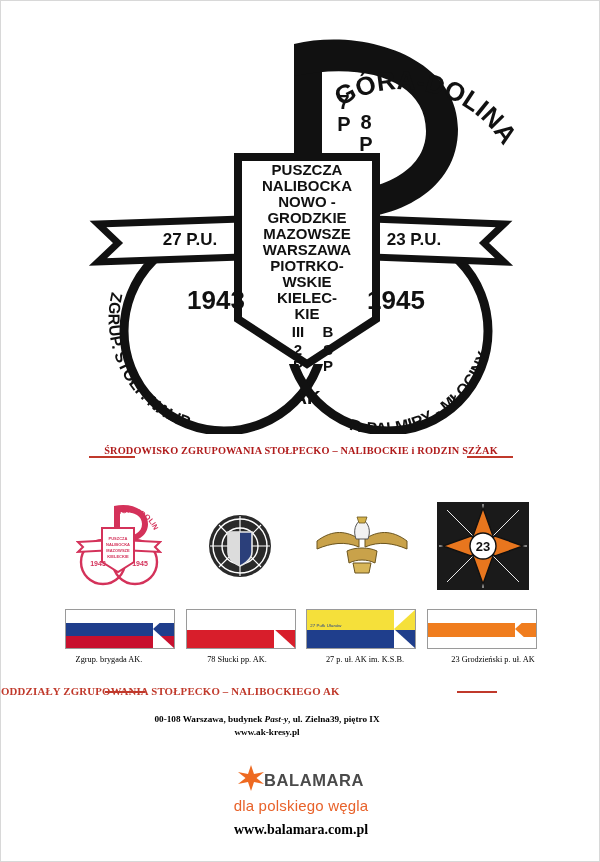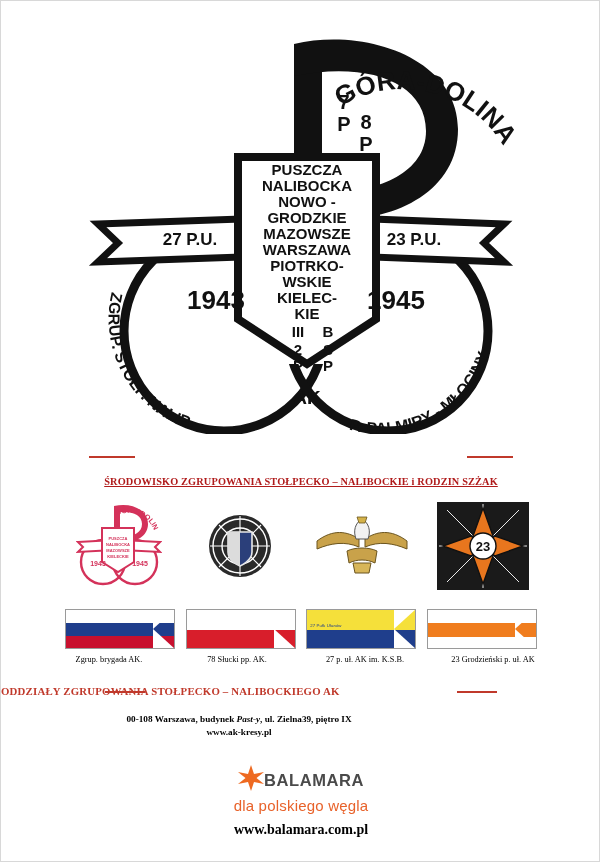--- a/index.html
+++ b/index.html
@@ -40,29 +40,28 @@
     height: 2px;
     background: #c0392b;
   }
   .rule.r1a { left: 88px;  top: 455px; width: 46px; }
   .rule.r1b { left: 466px; top: 455px; width: 46px; }
   .rule.r2a { left: 104px; top: 690px; width: 40px; }
   .rule.r2b { left: 456px; top: 690px; width: 40px; }
 
   .heading-main {
     position: absolute;
-    left: 0; top: 475px;
+    left: 0; top: 444px;
     width: 600px;
     text-align: center;
     font-family: "Liberation Serif", serif;
     font-weight: bold;
     font-size: 10.3px;
     letter-spacing: 0.15px;
     color: #b01b1b;
-    text-decoration: underline;
   }
   .heading-sub {
     position: absolute;
     left: 0; top: 684px;
     width: 536px;
     text-align: left;
     font-weight: bold;
     font-size: 10.8px;
     color: #c0392b;
     letter-spacing: 0.2px;
@@ -140,20 +139,21 @@
 
   
   .address {
     position: absolute;
     left: 0; top: 712px;
     width: 476px;
     text-align: center;
     font-size: 9.2px;
     font-weight: bold;
     line-height: 1.45;
+    padding-left: 28px;
   }
   .address em { font-style: italic; }
   .address .web { font-weight: bold; }
 
   
   .logo {
     position: absolute;
     left: 0; top: 764px;
     width: 600px;
     text-align: center;

